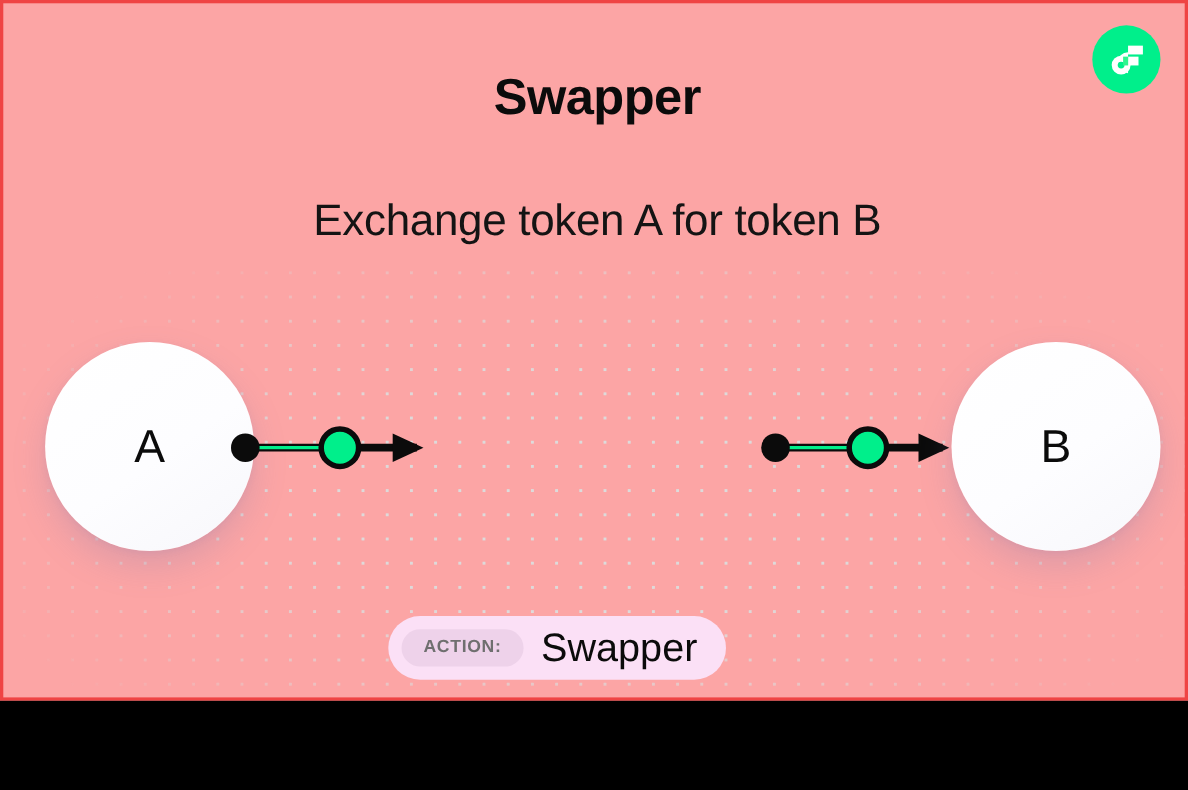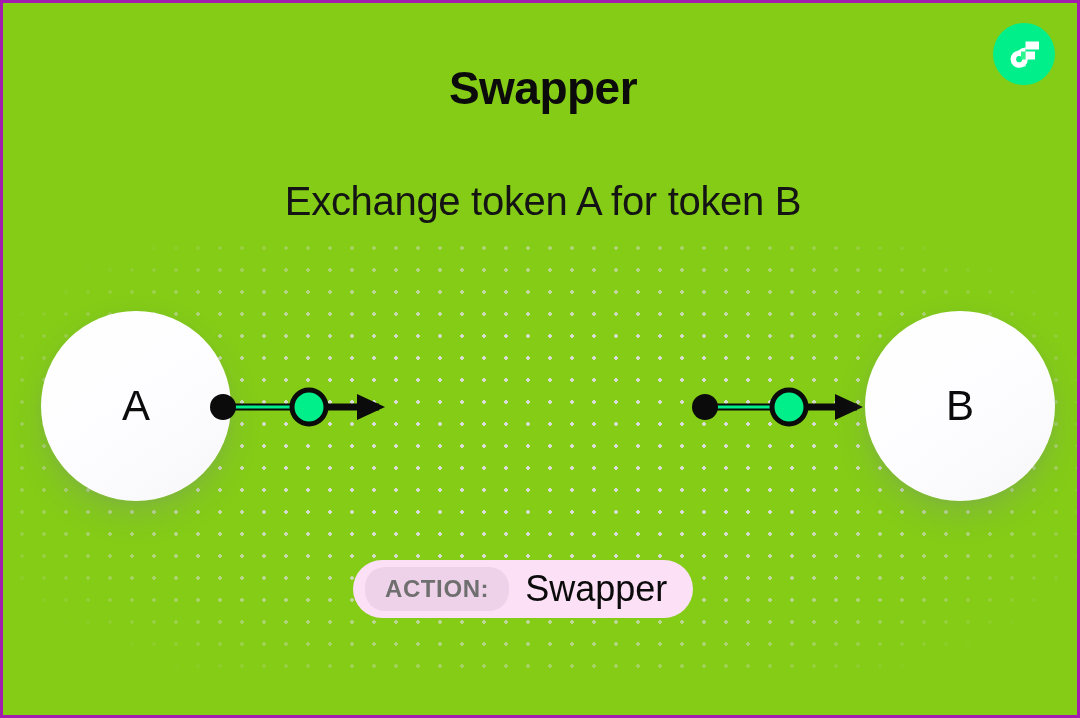--- a/index.html
+++ b/index.html
@@ -8,25 +8,25 @@
     padding: 0;
     background: #000;
   }
   body {
     font-family: "Liberation Sans", sans-serif;
   }
 
   .screen {
     position: relative;
     width: 1080px;
-    height: 718px;
-    background: #84cc16;
+    height: 637px;
+    background: #fca5a5;
     overflow: hidden;
     box-sizing: border-box;
-    border: 3px solid #a21caf;
+    border: 3px solid #ef4444;
   }
 
   
   .dot-grid {
     position: absolute;
     left: 0;
     top: 228px;
     width: 1080px;
     height: 440px;
     background-image: radial-gradient(#dcdcdc 1.6px, transparent 1.7px);
@@ -133,21 +133,21 @@
     border-radius: 29px;
     background: #fbe0f6;
     display: flex;
     align-items: center;
     padding: 0 26px 0 12px;
     box-sizing: border-box;
   }
   .action-tag {
     background: #eed2ea;
     color: #6f6f6f;
-    font-size: 24px;
+    font-size: 16px;
     font-weight: bold;
     letter-spacing: 0.6px;
     border-radius: 20px;
     padding: 8px 20px;
     margin-right: 16px;
     white-space: nowrap;
     text-align: center;
   }
   .action-value {
     font-size: 36px;

